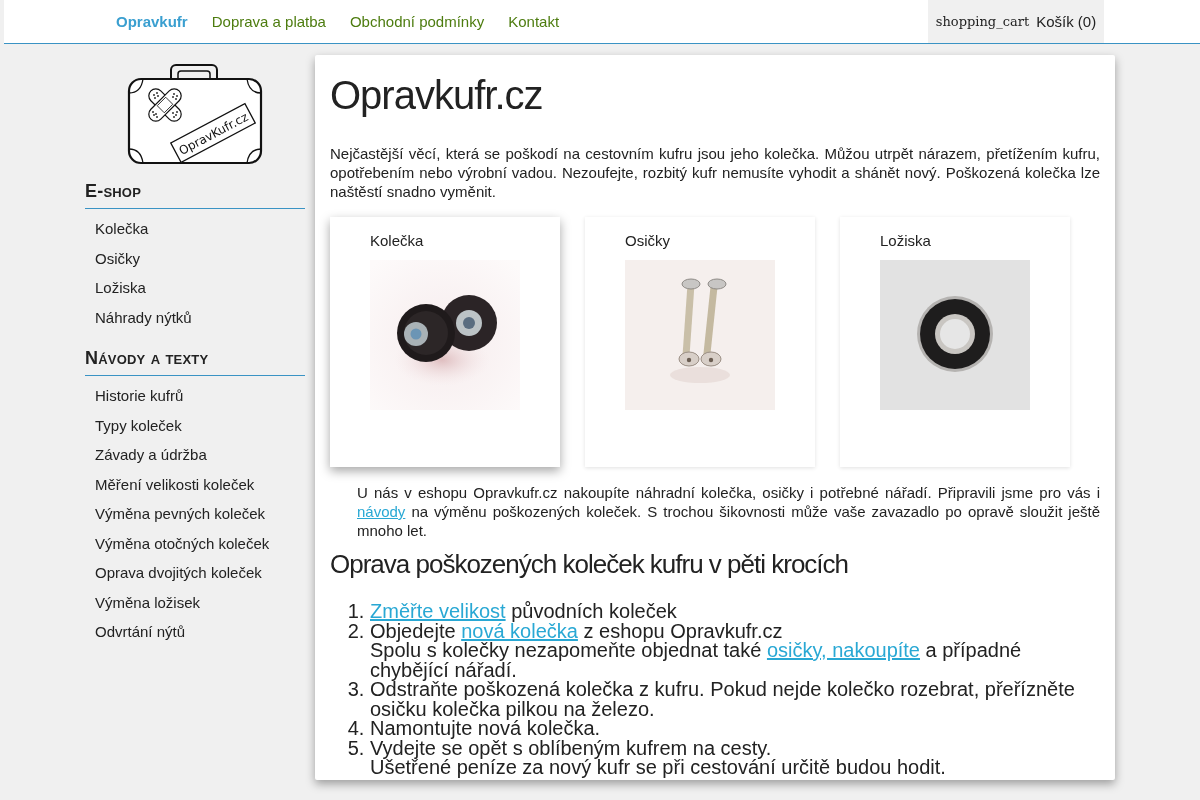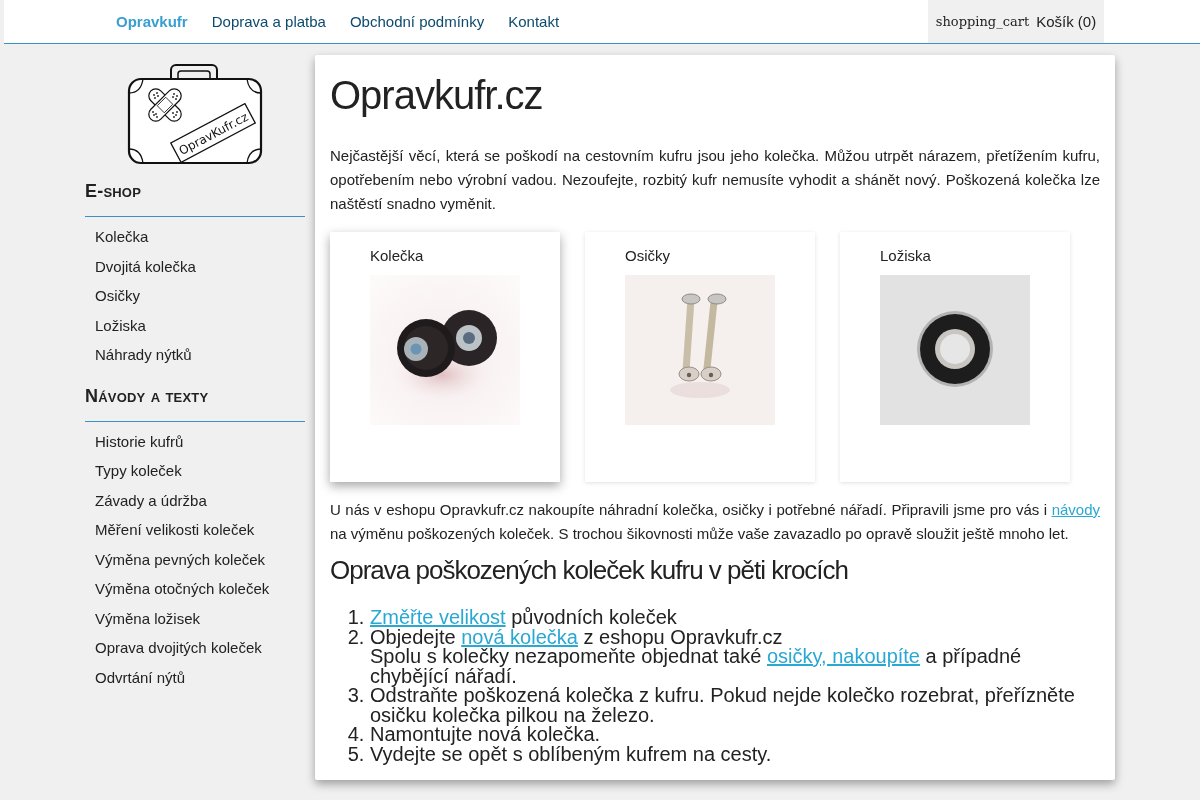--- a/index.html
+++ b/index.html
@@ -2,45 +2,45 @@
 <html><head>
 <meta charset="utf-8">
 <style>
   * { box-sizing: border-box; margin: 0; padding: 0; }
   html, body { width: 1200px; height: 800px; overflow: hidden; }
   body { background: #f0f0f0; font-family: "Liberation Sans", sans-serif; color: #222; font-size: 15px; }
   a { color: #29a8d4; text-decoration: underline; }
 
   .topbar { position: absolute; left: 4px; top: 0; width: 1200px; height: 44px; background: #fff; border-bottom: 1px solid #3a93c4; }
   .topnav { position: absolute; left: 112px; top: 0; height: 43px; display: flex; align-items: center; }
-  .topnav a { color: #0c4a6e; text-decoration: none; font-size: 15px; margin-right: 24px; }
+  .topnav a { color: #4d7c0f; text-decoration: none; font-size: 15px; margin-right: 24px; }
   .topnav a.brand { color: #3a9fd0; font-weight: bold; }
   .cart { position: absolute; left: 924px; top: 0; width: 176px; height: 43px; background: #f0f0f0; display: flex; align-items: center; justify-content: center; font-size: 15px; color: #222; }
   .cart .cart-icon { font-family: "DejaVu Serif", serif; font-size: 13px; margin-right: 7px; }
 
   .sidebar { position: absolute; left: 85px; top: 55px; width: 220px; }
   .logo { display: block; margin: 8px 0 0 42px; width: 136px; height: 102px; }
-  .sec-head { margin-top: 16px; font-size: 18px; font-variant: small-caps; color: #222; border-bottom: 1px solid #3a93c4; padding-bottom: 14px; letter-spacing: 0.2px; }
+  .sec-head { margin-top: 16px; font-size: 18px; font-variant: small-caps; color: #222; border-bottom: 1px solid #3a93c4; padding-bottom: 6px; letter-spacing: 0.2px; }
   .sec-head.first { margin-top: 16px; }
   .menu { list-style: none; padding-top: 5px; }
   .menu li { height: 29.5px; line-height: 29.5px; padding-left: 10px; font-size: 15px; }
   .menu li a { color: #222; text-decoration: none; }
 
   .main { position: absolute; left: 315px; top: 55px; width: 800px; height: 725px; background: #fff; box-shadow: 0 4px 10px rgba(0,0,0,0.35); border-radius: 2px; padding: 0 15px; }
   .main h1 { font-size: 40px; font-weight: normal; margin-top: 18px; letter-spacing: -1px; color: #222; line-height: 44px; }
-  .main p { font-size: 15px; line-height: 24px; text-align: justify; }
+  .main p { font-size: 15px; line-height: 19px; text-align: justify; }
   .intro { margin-top: 27px; }
 
   .cards { display: flex; margin-top: 16px; gap: 25px; }
   .card { width: 230px; height: 250px; background: #fff; box-shadow: 0 1px 4px rgba(0,0,0,0.12); padding: 15px 40px; }
   .card.hover { box-shadow: 0 4px 10px rgba(0,0,0,0.35); }
   .card .ctitle { font-size: 15px; margin-bottom: 11px; display: block; color: #222; text-decoration: none; }
   .card .pic { width: 150px; height: 150px; position: relative; overflow: hidden; }
 
-  .outro { margin-top: 16px; }
+  .outro { margin-top: 16px; margin-left: 27px; }
   .main h2 { font-size: 26px; font-weight: normal; letter-spacing: -1px; margin-top: 8px; line-height: 32px; color: #222; }
   .steps { margin-top: 22px; padding-left: 40px; font-size: 20px; line-height: 19.5px; }
   .steps li { padding-left: 0; }
 </style>
 </head>
 <body>
 
 <header class="topbar">
   <nav class="topnav">
     <a href="#" class="brand">Opravkufr</a>
@@ -92,36 +92,35 @@
       <g transform="translate(86,70) rotate(-28)">
         <rect x="-42" y="-11" width="84" height="22" fill="#fff" stroke="#111" stroke-width="1.3"></rect>
         <text x="0" y="5" text-anchor="middle" font-family="DejaVu Sans, sans-serif" font-size="12" fill="#111">OpravKufr.cz</text>
       </g>
     </svg>
   </a>
 
   <h3 class="sec-head first">E-shop</h3>
   <ul class="menu">
     <li><a href="#">Kolečka</a></li>
-    <li><a href="#">Dvojitá kolečka</a></li>
     <li><a href="#">Osičky</a></li>
     <li><a href="#">Ložiska</a></li>
     <li><a href="#">Náhrady nýtků</a></li>
   </ul>
 
   <h3 class="sec-head">Návody a texty</h3>
   <ul class="menu">
     <li><a href="#">Historie kufrů</a></li>
     <li><a href="#">Typy koleček</a></li>
     <li><a href="#">Závady a údržba</a></li>
     <li><a href="#">Měření velikosti koleček</a></li>
     <li><a href="#">Výměna pevných koleček</a></li>
     <li><a href="#">Výměna otočných koleček</a></li>
+    <li><a href="#">Oprava dvojitých koleček</a></li>
     <li><a href="#">Výměna ložisek</a></li>
-    <li><a href="#">Oprava dvojitých koleček</a></li>
     <li><a href="#">Odvrtání nýtů</a></li>
   </ul>
 </aside>
 
 <main class="main">
   <h1>Opravkufr.cz</h1>
   <p class="intro">Nejčastější věcí, která se poškodí na cestovním kufru jsou jeho kolečka. Můžou utrpět nárazem, přetížením kufru, opotřebením nebo výrobní vadou. Nezoufejte, rozbitý kufr nemusíte vyhodit a shánět nový. Poškozená kolečka lze naštěstí snadno vyměnit.</p>
 
   <div class="cards">
     <a href="#" class="card hover" style="text-decoration:none;">
@@ -183,15 +182,15 @@
 
   <p class="outro"><span>U nás v eshopu Opravkufr.cz nakoupíte náhradní kolečka, osičky i potřebné nářadí. Připravili jsme pro vás i </span><a href="#">návody</a><span> na výměnu poškozených koleček. S trochou šikovnosti může vaše zavazadlo po opravě sloužit ještě mnoho let.</span></p>
 
   <h2>Oprava poškozených koleček kufru v pěti krocích</h2>
 
   <ol class="steps">
     <li><a href="#">Změřte velikost</a><span> původních koleček</span></li>
     <li><span>Objedejte </span><a href="#">nová kolečka</a><span> z eshopu Opravkufr.cz</span><br><span>Spolu s kolečky nezapomeňte objednat také </span><a href="#">osičky, nakoupíte</a><span> a případné chybějící nářadí.</span></li>
     <li>Odstraňte poškozená kolečka z kufru. Pokud nejde kolečko rozebrat, přeřízněte osičku kolečka pilkou na železo.</li>
     <li>Namontujte nová kolečka.</li>
-    <li><span>Vydejte se opět s oblíbeným kufrem na cesty.</span><br></li>
+    <li><span>Vydejte se opět s oblíbeným kufrem na cesty.</span><br><span>Ušetřené peníze za nový kufr se při cestování určitě budou hodit.</span></li>
   </ol>
 </main>
 
 </body></html>

